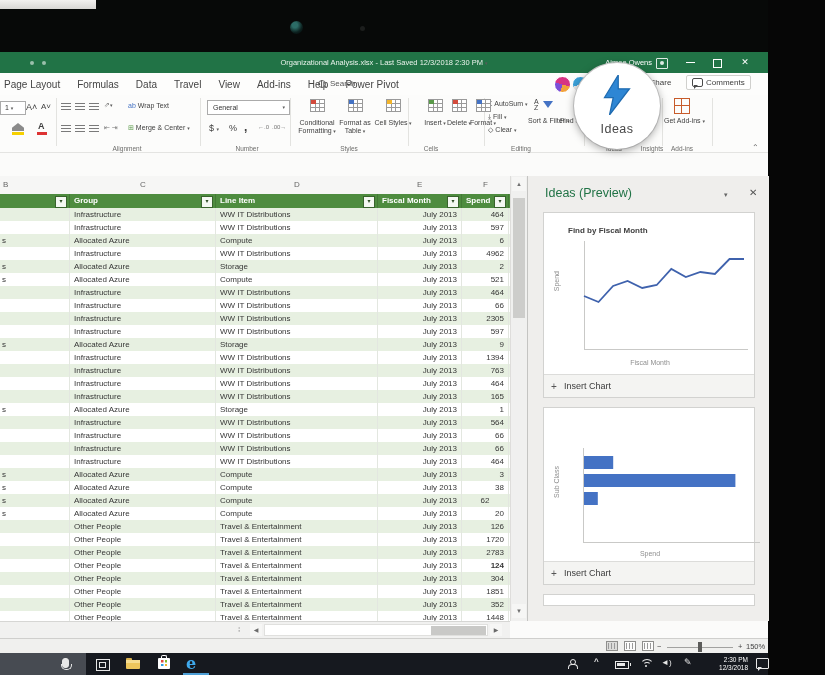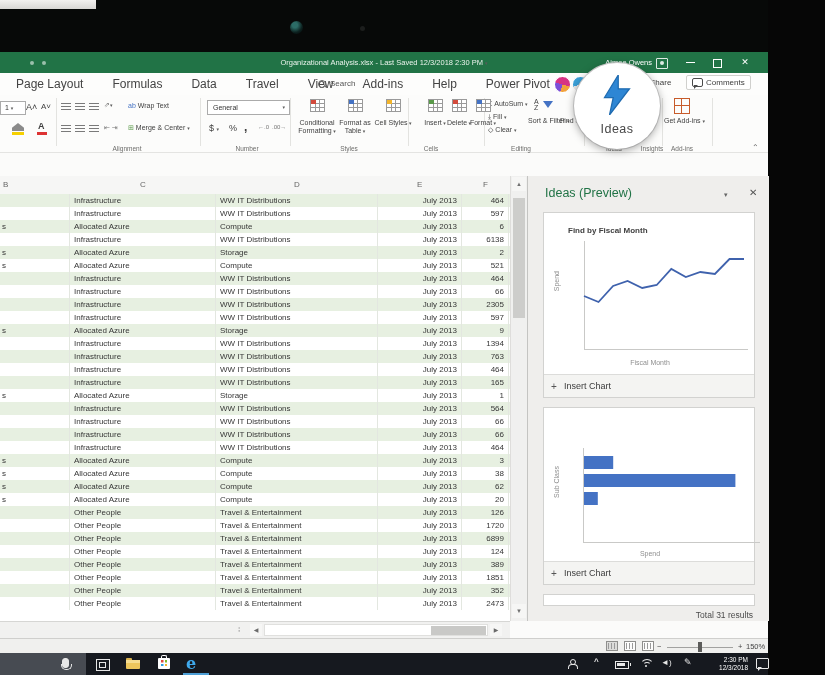--- a/index.html
+++ b/index.html
@@ -22,21 +22,21 @@
   .tb-user{right:116px;top:0;height:21px;line-height:21px;font-size:7.5px;color:#fff;}
   .tb-picicon{right:100px;top:6px;width:10px;height:9px;border:1px solid rgba(255,255,255,.85);border-radius:1px;}
   .tb-picicon::after{content:"";position:absolute;left:3px;top:2px;width:4px;height:4px;border-radius:50%;background:rgba(255,255,255,.85);}
   .wc{top:0;height:21px;width:22px;text-align:center;color:#fff;cursor:default;}
   .wc-min::after{content:"";position:absolute;left:6px;top:10px;width:9px;height:1px;background:#fff;}
   .wc-rest::after{content:"";position:absolute;left:7px;top:7px;width:7px;height:7px;border:1px solid #fff;}
   .wc-close{font-size:9px;line-height:21px;}
   
   .tabsrow{left:0;top:21px;width:768px;height:22px;background:#fdfdfc;}
   #tabs{position:absolute;left:4px;top:0;height:22px;display:flex;gap:17px;align-items:center;}
-  .tab{font-size:12px;color:#444;white-space:nowrap;margin-left:12px;}
+  .tab{font-size:10px;color:#444;white-space:nowrap;}
   .searchbox{position:relative;display:flex;align-items:center;gap:4px;font-size:8px;color:#555;}
   .mag{width:6px;height:6px;border:1px solid #666;border-radius:50%;position:relative;}
   .mag::after{content:"";position:absolute;left:5px;top:5px;width:3px;height:1px;background:#666;transform:rotate(45deg);}
   .avatar{border-radius:50%;width:15px;height:15px;border:1px solid #fff;}
   .av1{background:conic-gradient(#d63384 0 30%,#f2a23a 30% 55%,#7b4fd8 55% 80%,#d63384 80%);}
   .av2{background:conic-gradient(#3aa0d8 0 40%,#e8e8e8 40% 70%,#3aa0d8 70%);}
   .share,.comments{display:flex;align-items:center;gap:3px;font-size:8px;color:#3d3d3d;}
   .comments{border:1px solid #d0d0cd;border-radius:2px;padding:2px 5px;background:#fff;}
   .personicon{width:7px;height:7px;position:relative;}
   .personicon::before{content:"";position:absolute;left:2px;top:0;width:3px;height:3px;border-radius:50%;background:#4a4a4a;}
@@ -284,20 +284,29 @@
 
     <div class="abs colheads">
       <div class="abs colletter" style="left:3px">B</div>
       <div class="abs colletter" style="left:140px">C</div>
       <div class="abs colletter" style="left:294px">D</div>
       <div class="abs colletter" style="left:417px">E</div>
       <div class="abs colletter" style="left:483px">F</div>
     </div>
 
     <div class="abs grid">
+      <div class="ghrow" id="gridhead">
+          <div class="gh" style="width: 70px;">
+            <span class="filterbtn">▾</span>
+          </div>
+          <div class="gh" style="width: 146px;">Group<span class="filterbtn">▾</span></div>
+          <div class="gh" style="width: 162px;">Line Item<span class="filterbtn">▾</span></div>
+          <div class="gh" style="width: 84px;">Fiscal Month<span class="filterbtn">▾</span></div>
+          <div class="gh" style="width: 47px;">Spend<span class="filterbtn">▾</span></div>
+        </div>
       <div id="rows">
           <div class="row band">
             <div class="cell " style="width: 70px; padding-left: 2px;"></div>
             <div class="cell " style="width: 146px;">Infrastructure</div>
             <div class="cell " style="width: 162px;">WW IT Distributions</div>
             <div class="cell num" style="width: 84px;">July 2013</div>
             <div class="cell num" style="width: 47px;">464</div>
           </div>
           <div class="row">
             <div class="cell " style="width: 70px; padding-left: 2px;"></div>
@@ -311,21 +320,21 @@
             <div class="cell " style="width: 146px;">Allocated Azure</div>
             <div class="cell " style="width: 162px;">Compute</div>
             <div class="cell num" style="width: 84px;">July 2013</div>
             <div class="cell num" style="width: 47px;">6</div>
           </div>
           <div class="row">
             <div class="cell " style="width: 70px; padding-left: 2px;"></div>
             <div class="cell " style="width: 146px;">Infrastructure</div>
             <div class="cell " style="width: 162px;">WW IT Distributions</div>
             <div class="cell num" style="width: 84px;">July 2013</div>
-            <div class="cell num" style="width: 47px;">6138</div>
+            <div class="cell num" style="width: 47px;">4962</div>
           </div>
           <div class="row band">
             <div class="cell " style="width: 70px; padding-left: 2px;">s</div>
             <div class="cell " style="width: 146px;">Allocated Azure</div>
             <div class="cell " style="width: 162px;">Storage</div>
             <div class="cell num" style="width: 84px;">July 2013</div>
             <div class="cell num" style="width: 47px;">2</div>
           </div>
           <div class="row">
             <div class="cell " style="width: 70px; padding-left: 2px;">s</div>
@@ -444,21 +453,21 @@
             <div class="cell " style="width: 146px;">Allocated Azure</div>
             <div class="cell " style="width: 162px;">Compute</div>
             <div class="cell num" style="width: 84px;">July 2013</div>
             <div class="cell num" style="width: 47px;">38</div>
           </div>
           <div class="row band">
             <div class="cell " style="width: 70px; padding-left: 2px;">s</div>
             <div class="cell " style="width: 146px;">Allocated Azure</div>
             <div class="cell " style="width: 162px;">Compute</div>
             <div class="cell num" style="width: 84px;">July 2013</div>
-            <div class="cell num" style="width: 47px;">62</div>
+            <div class="cell num" style="width: 47px; text-align: center;">62</div>
           </div>
           <div class="row">
             <div class="cell " style="width: 70px; padding-left: 2px;">s</div>
             <div class="cell " style="width: 146px;">Allocated Azure</div>
             <div class="cell " style="width: 162px;">Compute</div>
             <div class="cell num" style="width: 84px;">July 2013</div>
             <div class="cell num" style="width: 47px;">20</div>
           </div>
           <div class="row band">
             <div class="cell " style="width: 70px; padding-left: 2px;"></div>
@@ -472,56 +481,56 @@
             <div class="cell " style="width: 146px;">Other People</div>
             <div class="cell " style="width: 162px;">Travel &amp; Entertainment</div>
             <div class="cell num" style="width: 84px;">July 2013</div>
             <div class="cell num" style="width: 47px;">1720</div>
           </div>
           <div class="row band">
             <div class="cell " style="width: 70px; padding-left: 2px;"></div>
             <div class="cell " style="width: 146px;">Other People</div>
             <div class="cell " style="width: 162px;">Travel &amp; Entertainment</div>
             <div class="cell num" style="width: 84px;">July 2013</div>
-            <div class="cell num" style="width: 47px;">6899</div>
-          </div>
-          <div class="row">
-            <div class="cell " style="width: 70px; padding-left: 2px;"></div>
-            <div class="cell " style="width: 146px;">Other People</div>
-            <div class="cell " style="width: 162px;">Travel &amp; Entertainment</div>
-            <div class="cell num" style="width: 84px;">July 2013</div>
-            <div class="cell num" style="width: 47px;">124</div>
-          </div>
-          <div class="row band">
-            <div class="cell " style="width: 70px; padding-left: 2px;"></div>
-            <div class="cell " style="width: 146px;">Other People</div>
-            <div class="cell " style="width: 162px;">Travel &amp; Entertainment</div>
-            <div class="cell num" style="width: 84px;">July 2013</div>
-            <div class="cell num" style="width: 47px;">389</div>
+            <div class="cell num" style="width: 47px;">2783</div>
+          </div>
+          <div class="row">
+            <div class="cell " style="width: 70px; padding-left: 2px;"></div>
+            <div class="cell " style="width: 146px;">Other People</div>
+            <div class="cell " style="width: 162px;">Travel &amp; Entertainment</div>
+            <div class="cell num" style="width: 84px;">July 2013</div>
+            <div class="cell num" style="width: 47px; font-weight: bold;">124</div>
+          </div>
+          <div class="row band">
+            <div class="cell " style="width: 70px; padding-left: 2px;"></div>
+            <div class="cell " style="width: 146px;">Other People</div>
+            <div class="cell " style="width: 162px;">Travel &amp; Entertainment</div>
+            <div class="cell num" style="width: 84px;">July 2013</div>
+            <div class="cell num" style="width: 47px;">304</div>
           </div>
           <div class="row">
             <div class="cell " style="width: 70px; padding-left: 2px;"></div>
             <div class="cell " style="width: 146px;">Other People</div>
             <div class="cell " style="width: 162px;">Travel &amp; Entertainment</div>
             <div class="cell num" style="width: 84px;">July 2013</div>
             <div class="cell num" style="width: 47px;">1851</div>
           </div>
           <div class="row band">
             <div class="cell " style="width: 70px; padding-left: 2px;"></div>
             <div class="cell " style="width: 146px;">Other People</div>
             <div class="cell " style="width: 162px;">Travel &amp; Entertainment</div>
             <div class="cell num" style="width: 84px;">July 2013</div>
             <div class="cell num" style="width: 47px;">352</div>
           </div>
           <div class="row">
             <div class="cell " style="width: 70px; padding-left: 2px;"></div>
             <div class="cell " style="width: 146px;">Other People</div>
             <div class="cell " style="width: 162px;">Travel &amp; Entertainment</div>
             <div class="cell num" style="width: 84px;">July 2013</div>
-            <div class="cell num" style="width: 47px;">2473</div>
+            <div class="cell num" style="width: 47px;">1448</div>
           </div>
         </div>
     </div>
 
     <div class="abs vscroll">
       <div class="abs sbtn" style="top:1px">▲</div>
       <div class="abs vthumb"></div>
       <div class="abs sbtn" style="top:428px">▼</div>
     </div>
 
@@ -565,21 +574,20 @@
         </svg>
         <div class="axislabel" style="left:0;top:142px;width:212px;text-align:center">Spend</div>
         <div class="insertbar">
           <span class="plus">+</span>
           <span>Insert Chart</span>
         </div>
       </div>
 
       <div class="card" style="top:418px;height:12px"></div>
 
-      <div class="abs total">Total 31 results</div>
     </div>
 
     <div class="abs statusbar">
       <div class="abs viewic sel" style="left:606px">
           <i></i>
         </div>
       <div class="abs viewic" style="left:624px">
           <i></i>
         </div>
       <div class="abs viewic" style="left:642px">

